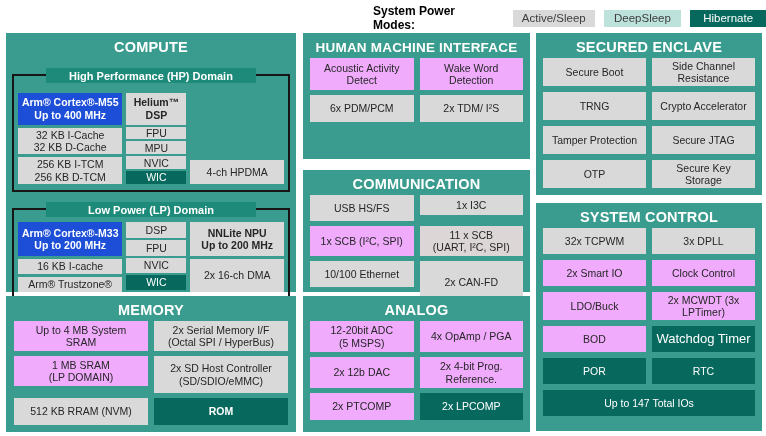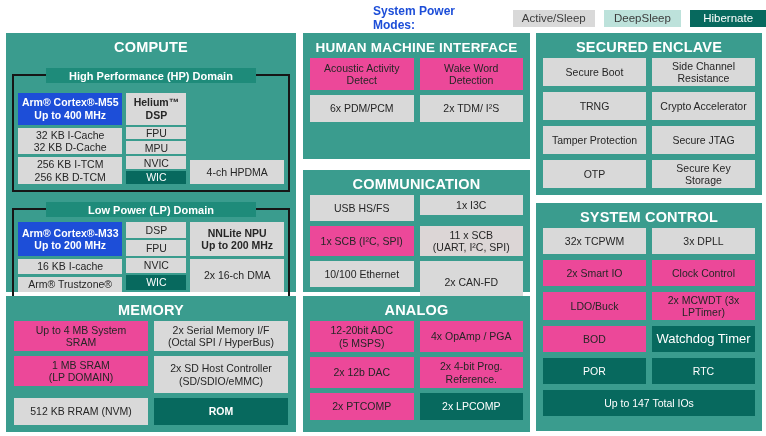--- a/index.html
+++ b/index.html
@@ -1,39 +1,39 @@
 <!DOCTYPE html>
 <html><head>
 <meta charset="utf-8">
 <style>
   * { margin:0; padding:0; box-sizing:border-box; }
   body { background:#fff; font-family:"Liberation Sans", sans-serif; }
   .stage { position:relative; width:766px; height:436px; background:#fff; overflow:hidden; }
 
   
   .legend { position:absolute; left:373px; top:4px; display:flex; align-items:center; }
-  .legend-label { font-size:12px; font-weight:bold; color:#1d4ed8; margin-right:13px; }
+  .legend-label { font-size:12px; font-weight:bold; color:#000000; margin-right:13px; }
   .sw { height:17px; display:flex; align-items:center; justify-content:center;
         font-size:11.5px; color:#3c3c3c; }
   .sw-active { width:82px; background:#d9d9d9; margin-right:9px; }
   .sw-deep   { width:78px; background:#bde2db; margin-right:9px; }
   .sw-hib    { width:76px; background:#07695e; color:#fff; }
 
   
   .panel { position:absolute; background:#3a9c8e; }
   .ptitle { height:22px; line-height:23px; text-align:center; color:#fff;
             font-weight:bold; font-size:14.5px; letter-spacing:.2px; }
   .ptitle.small { font-size:13.5px; }
 
   
   .b { display:flex; align-items:center; justify-content:center; text-align:center;
        font-size:10.5px; line-height:1.18; color:#262626; white-space:pre-line; }
   .g { background:#d9d9d9; }            
   .gw { background:#dcd6d6; }           
-  .t { background:#ec4899; }            
+  .t { background:#f0abfc; }            
   .d { background:#07695e; color:#fff; }
   .k { background:#1d4ed8; color:#fff; font-weight:bold; } 
   .bold { font-weight:bold; }
 
   
   .domain { position:relative; border:2px solid #161616; margin:0 6px; }
   .dbar { position:absolute; top:-8px; left:50%; transform:translateX(-50%);
           width:210px; height:15px; background:#1e8b7a; color:#fff;
           font-weight:bold; font-size:11px; display:flex; align-items:center;
           justify-content:center; white-space:nowrap; }

